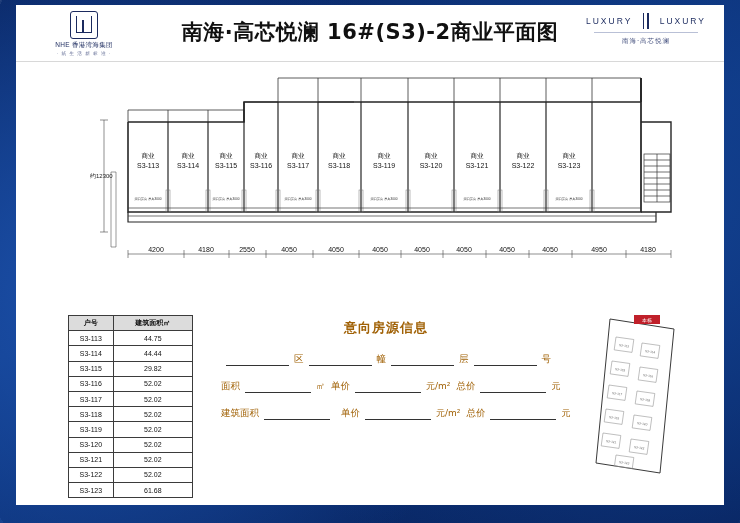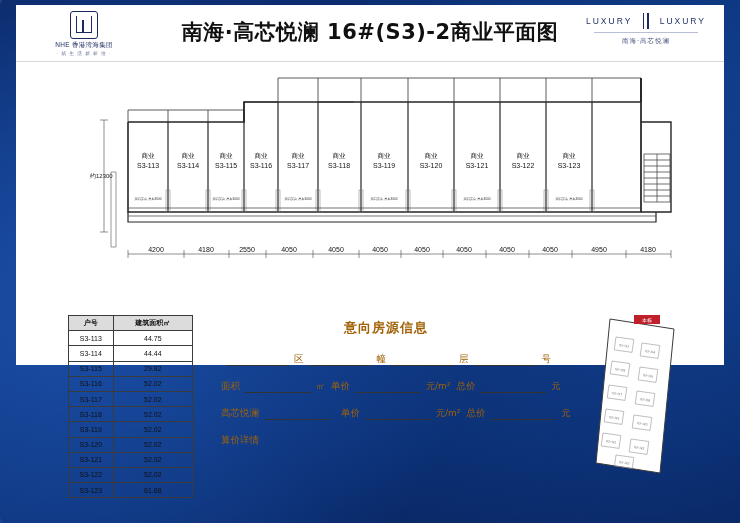--- a/index.html
+++ b/index.html
@@ -20,21 +20,21 @@
       linear-gradient(160deg,#08225c 0%,#0d3680 45%,#07215a 100%);
   }
   .bg:after{
     content:"";position:absolute;inset:0;
     background:
       linear-gradient(60deg, rgba(120,180,255,0.10) 0 3px, transparent 3px 40px),
       linear-gradient(-60deg, rgba(120,180,255,0.06) 0 2px, transparent 2px 70px);
     opacity:.8;
   }
   .sheet{
-    position:absolute;left:16px;top:5px;width:708px;height:360px;
+    position:absolute;left:16px;top:5px;width:708px;height:500px;
     background:#ffffff;
   }
   
   .header{
     position:relative;height:56px;border-bottom:1px solid #d8d8d8;
   }
   .logo{
     position:absolute;left:20px;top:6px;width:96px;text-align:center;color:#1b2a5e;
   }
   .logo .mark{
@@ -343,33 +343,30 @@
         <span class="unit">㎡</span>
         <span class="lbl" style="margin-left:6px">单价</span>
         <span class="line md"></span>
         <span class="unit">元/m²</span>
         <span class="lbl" style="margin-left:6px">总价</span>
         <span class="line md"></span>
         <span class="unit">元</span>
       </div>
 
       <div class="row">
-        <span class="lbl">高芯悦澜</span>
+        <span class="lbl">建筑面积</span>
         <span class="line md"></span>
         <span class="lbl" style="margin-left:6px">单价</span>
         <span class="line md"></span>
         <span class="unit">元/m²</span>
         <span class="lbl" style="margin-left:6px">总价</span>
         <span class="line md"></span>
         <span class="unit">元</span>
       </div>
 
-      <div class="row">
-        <span class="lbl">算价详情</span>
-      </div>
     </div>
 
     <div class="keyplan">
       <svg width="100" height="165" viewBox="0 0 100 165" xmlns="http://www.w3.org/2000/svg">
         <polygon points="28,4 92,14 78,158 14,148" fill="#ffffff" stroke="#3a3a3a" stroke-width="1"></polygon>
         <g fill="none" stroke="#9a9a9a" stroke-width="0.6">
           <rect x="34" y="22" width="18" height="13" transform="rotate(8 34 22)"></rect>
           <rect x="60" y="28" width="18" height="13" transform="rotate(8 60 28)"></rect>
           <rect x="30" y="46" width="18" height="13" transform="rotate(8 30 46)"></rect>
           <rect x="58" y="52" width="18" height="13" transform="rotate(8 58 52)"></rect>

